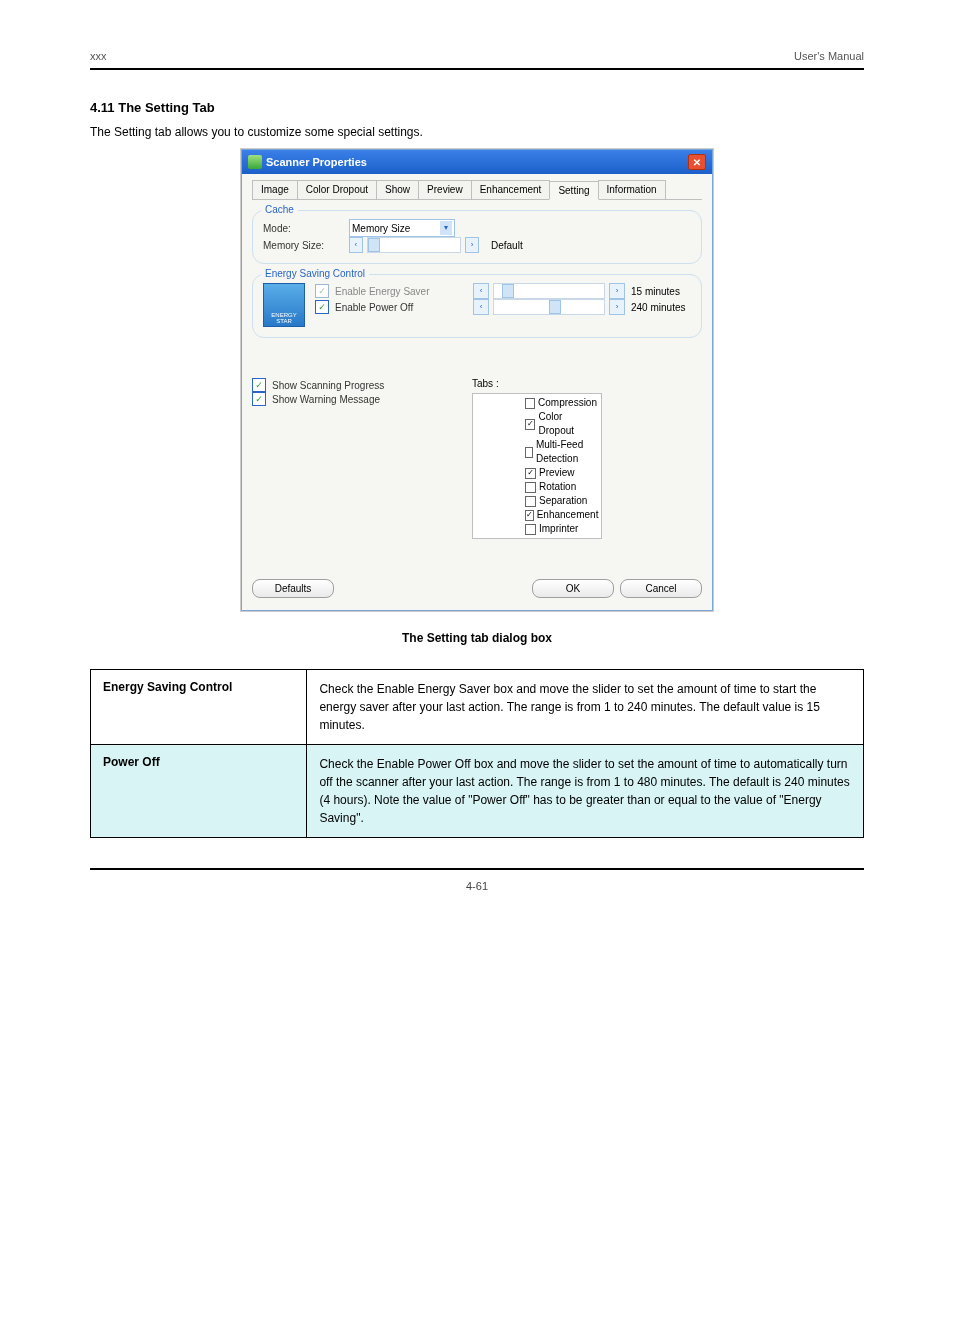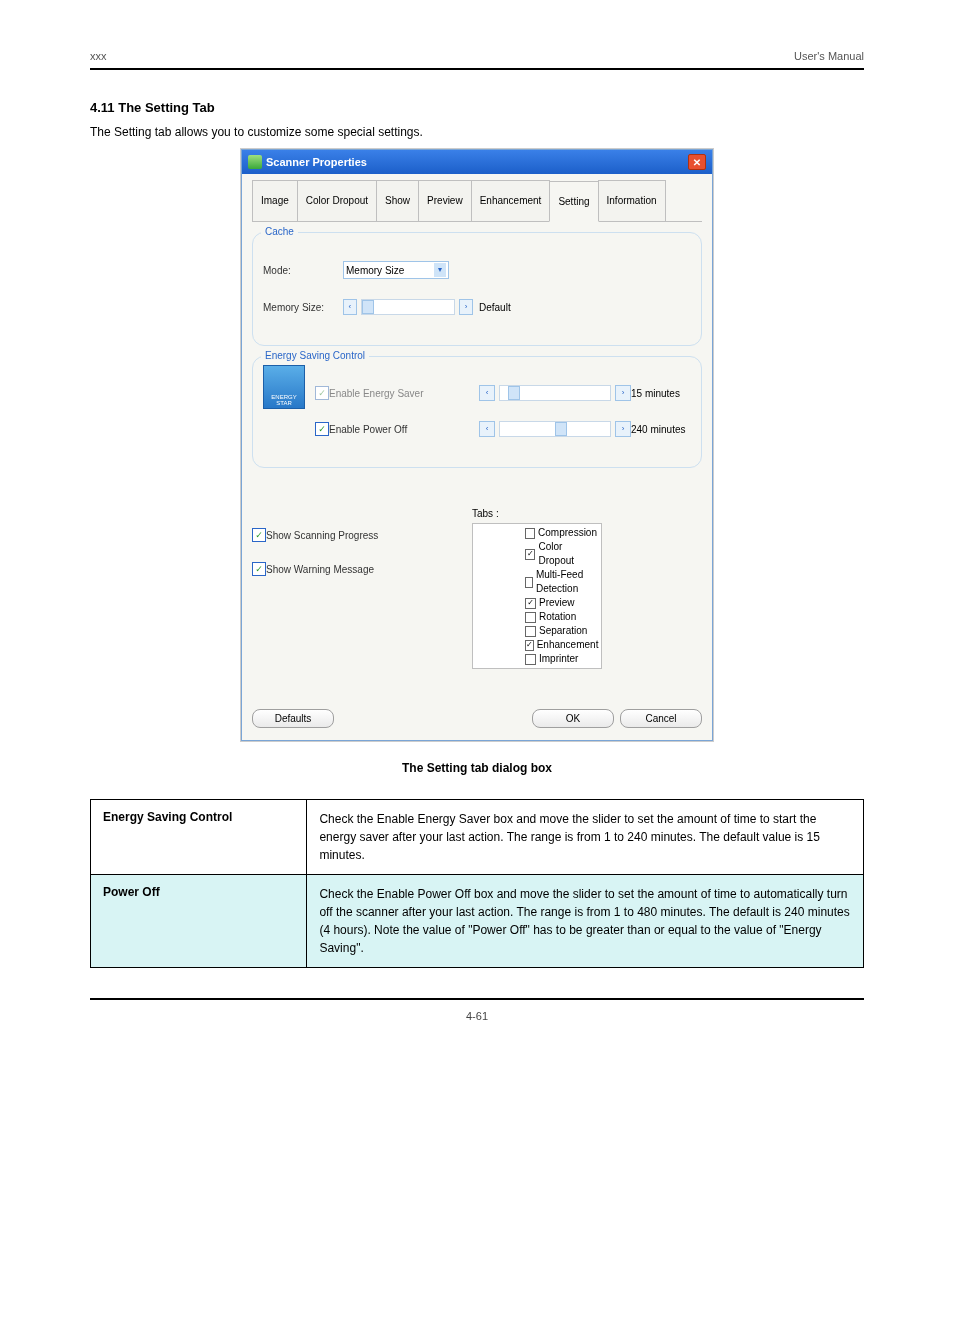--- a/index.html
+++ b/index.html
@@ -67,21 +67,21 @@
     padding: 6px 10px 12px 10px;
     background: #f6f6f2;
   }
   .tabstrip {
     display: flex;
     gap: 0;
     border-bottom: 1px solid #bfbfbf;
     margin-bottom: 10px;
   }
   .tab {
-    padding: 14px 8px;
+    padding: 3px 8px;
     border: 1px solid #bfbfbf;
     border-bottom: none;
     background: #f3f3ef;
     margin-right: -1px;
     position: relative;
   }
   .tab.active {
     background: #f6f6f2;
     top: 1px;
     border-bottom: 1px solid #f6f6f2;
@@ -98,21 +98,22 @@
     top: -7px;
     left: 8px;
     background: #f6f6f2;
     padding: 0 4px;
     color: #2a66c8;
     font-size: 10px;
   }
   .row {
     display: flex;
     align-items: center;
-    margin: 20px 0;
+    margin: 0 0;
+    gap: 6px;
   }
   .label-col { width: 80px; color: #333; }
   .select {
     border: 1px solid #9fc4e8;
     background: #fff;
     height: 16px;
     width: 100px;
     display: flex;
     align-items: center;
     justify-content: space-between;

